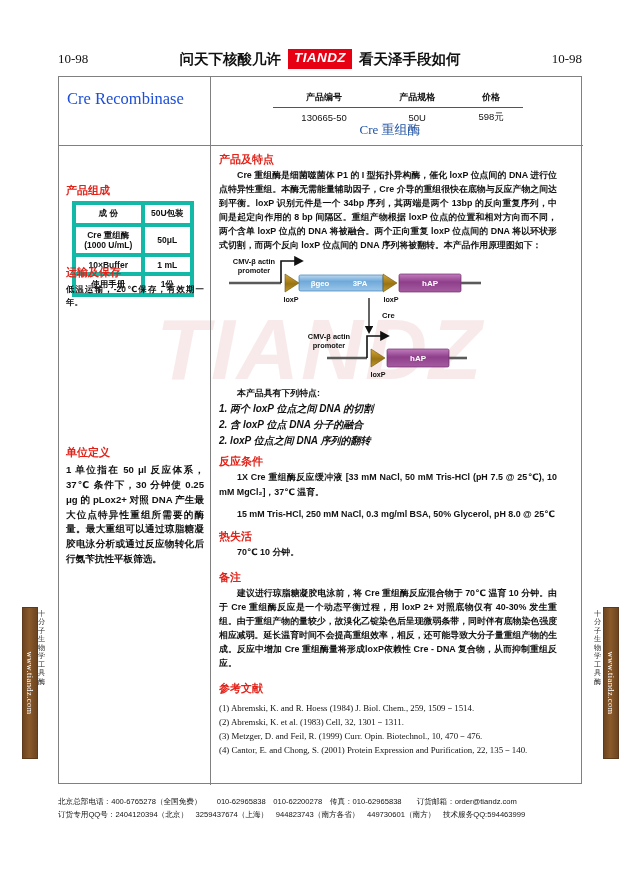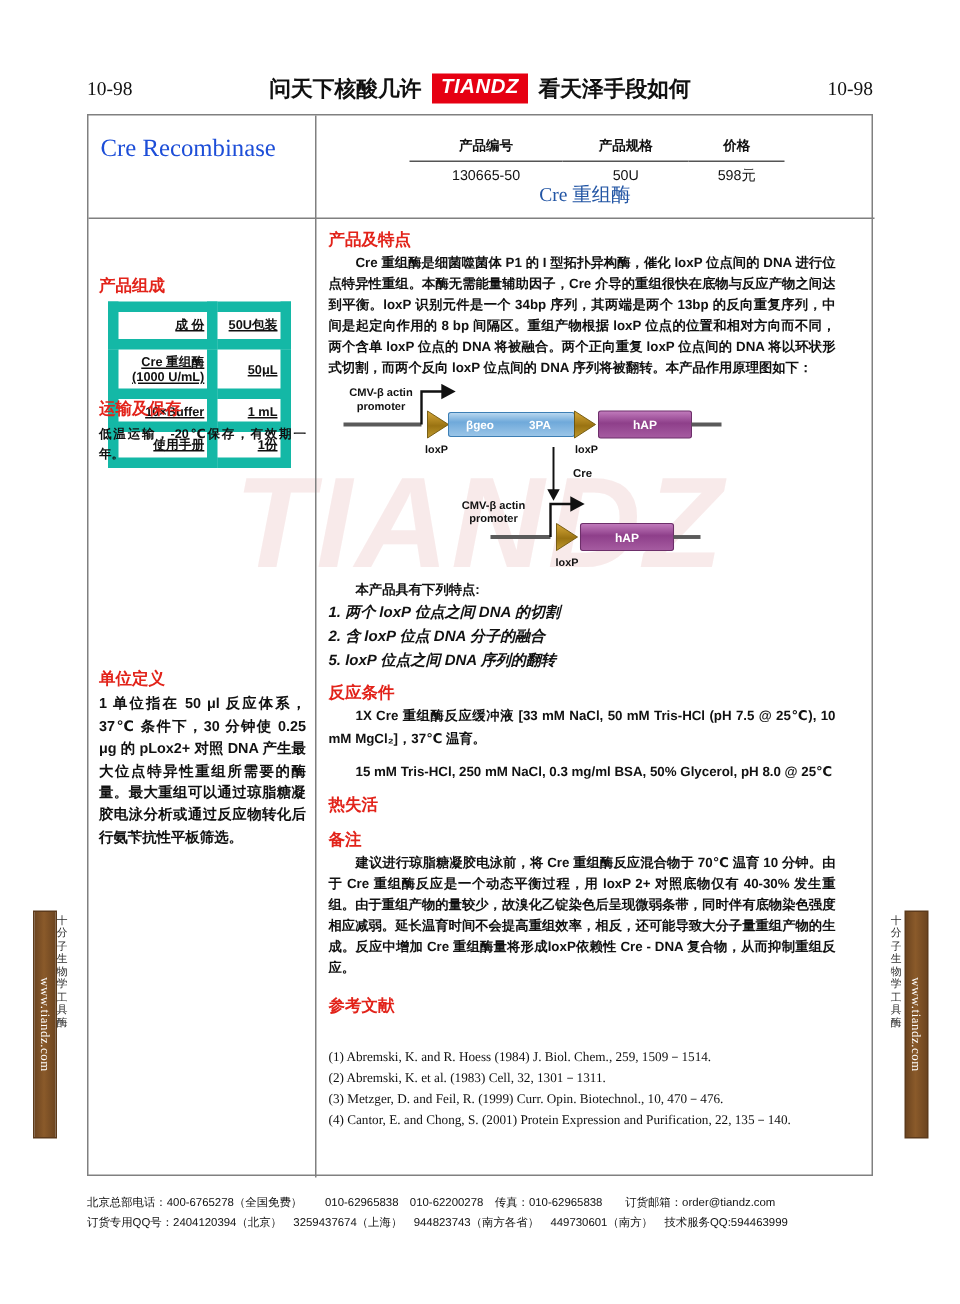--- a/index.html
+++ b/index.html
@@ -117,26 +117,25 @@
 
   table.comp {
     border-collapse: collapse;
     width: 122px;
     margin-left: 6px;
     margin-top: 2px;
     font-size: 8.5px;
     font-family: "Liberation Sans", "DejaVu Sans", sans-serif;
   }
   table.comp td, table.comp th {
-    border: 7px solid #14b8a6;
-    text-align: right;
+    border: 4px solid #14b8a6;
+    text-align: center;
     padding: 2.5px 2px;
     font-weight: bold;
     color: #111;
-    text-decoration: underline;
   }
   table.comp th { font-weight: bold; padding: 3px 2px; }
   table.comp td.wide { line-height: 1.25; }
 
   .body-text {
     font-size: 9px;
     color: #111;
     line-height: 1.5;
     text-align: justify;
     font-family: "Liberation Sans", "DejaVu Sans", sans-serif;
@@ -204,21 +203,21 @@
   }
   .r-body.indent { text-indent: 18px; }
   .feat-lead { text-indent: 18px; margin-bottom: 1px; }
   ol.feats { margin: 0 0 5px 0; padding: 0; list-style: none; }
   ol.feats li {
     font-size: 10px; line-height: 1.6; color: #111;
     font-family: "Liberation Sans", "DejaVu Sans", sans-serif;
     font-weight: bold;
     font-style: italic;
   }
-  .refs { margin: 20px 0 0 0; padding: 0; list-style: none; }
+  .refs { margin: 6px 0 0 0; padding: 0; list-style: none; }
   .refs li {
     font-size: 8.8px;
     line-height: 1.52;
     color: #111;
     font-family: "Liberation Serif", serif;
     padding-left: 15px;
     text-indent: -15px;
     margin-bottom: .5px;
   }
   .gap-s { height: 4px; }
@@ -396,33 +395,34 @@
           <rect x="168" y="93" width="62" height="18" rx="1.5" fill="url(#pbox)" stroke="#6d2f6a" stroke-width=".7"></rect>
           <text x="199" y="105" font-family="Liberation Sans, sans-serif" font-size="8" font-weight="bold" fill="#ffffff" text-anchor="middle">hAP</text>
           <line x1="230" y1="102" x2="248" y2="102" stroke="#5a5a5a" stroke-width="2.6"></line>
         </svg>
       </div>
 
       <div class="r-body feat-lead">本产品具有下列特点:</div>
       <ol class="feats">
         <li>1. 两个 loxP 位点之间 DNA 的切割</li>
         <li>2. 含 loxP 位点 DNA 分子的融合</li>
-        <li>5. loxP 位点之间 DNA 序列的翻转</li>
+        <li>2. loxP 位点之间 DNA 序列的翻转</li>
       </ol>
 
       <div class="r-head">反应条件</div>
       <div class="r-body indent">1X Cre 重组酶反应缓冲液 [33 mM NaCl, 50 mM Tris-HCl (pH 7.5 @ 25℃), 10 mM MgCl₂]，37℃ 温育。</div>
 
       <div class="gap-s"></div>
 
       <div class="r-body indent">15 mM Tris-HCl, 250 mM NaCl, 0.3 mg/ml BSA, 50% Glycerol, pH 8.0 @ 25℃</div>
 
       <div class="gap-s"></div>
 
       <div class="r-head">热失活</div>
+      <div class="r-body indent">70℃ 10 分钟。</div>
 
       <div class="gap-m"></div>
 
       <div class="r-head">备注</div>
       <div class="r-body indent">建议进行琼脂糖凝胶电泳前，将 Cre 重组酶反应混合物于 70℃ 温育 10 分钟。由于 Cre 重组酶反应是一个动态平衡过程，用 loxP 2+ 对照底物仅有 40-30% 发生重组。由于重组产物的量较少，故溴化乙锭染色后呈现微弱条带，同时伴有底物染色强度相应减弱。延长温育时间不会提高重组效率，相反，还可能导致大分子量重组产物的生成。反应中增加 Cre 重组酶量将形成loxP依赖性 Cre - DNA 复合物，从而抑制重组反应。</div>
 
       <div class="gap-m"></div>
 
       <div class="r-head">参考文献</div>
       <ul class="refs">

